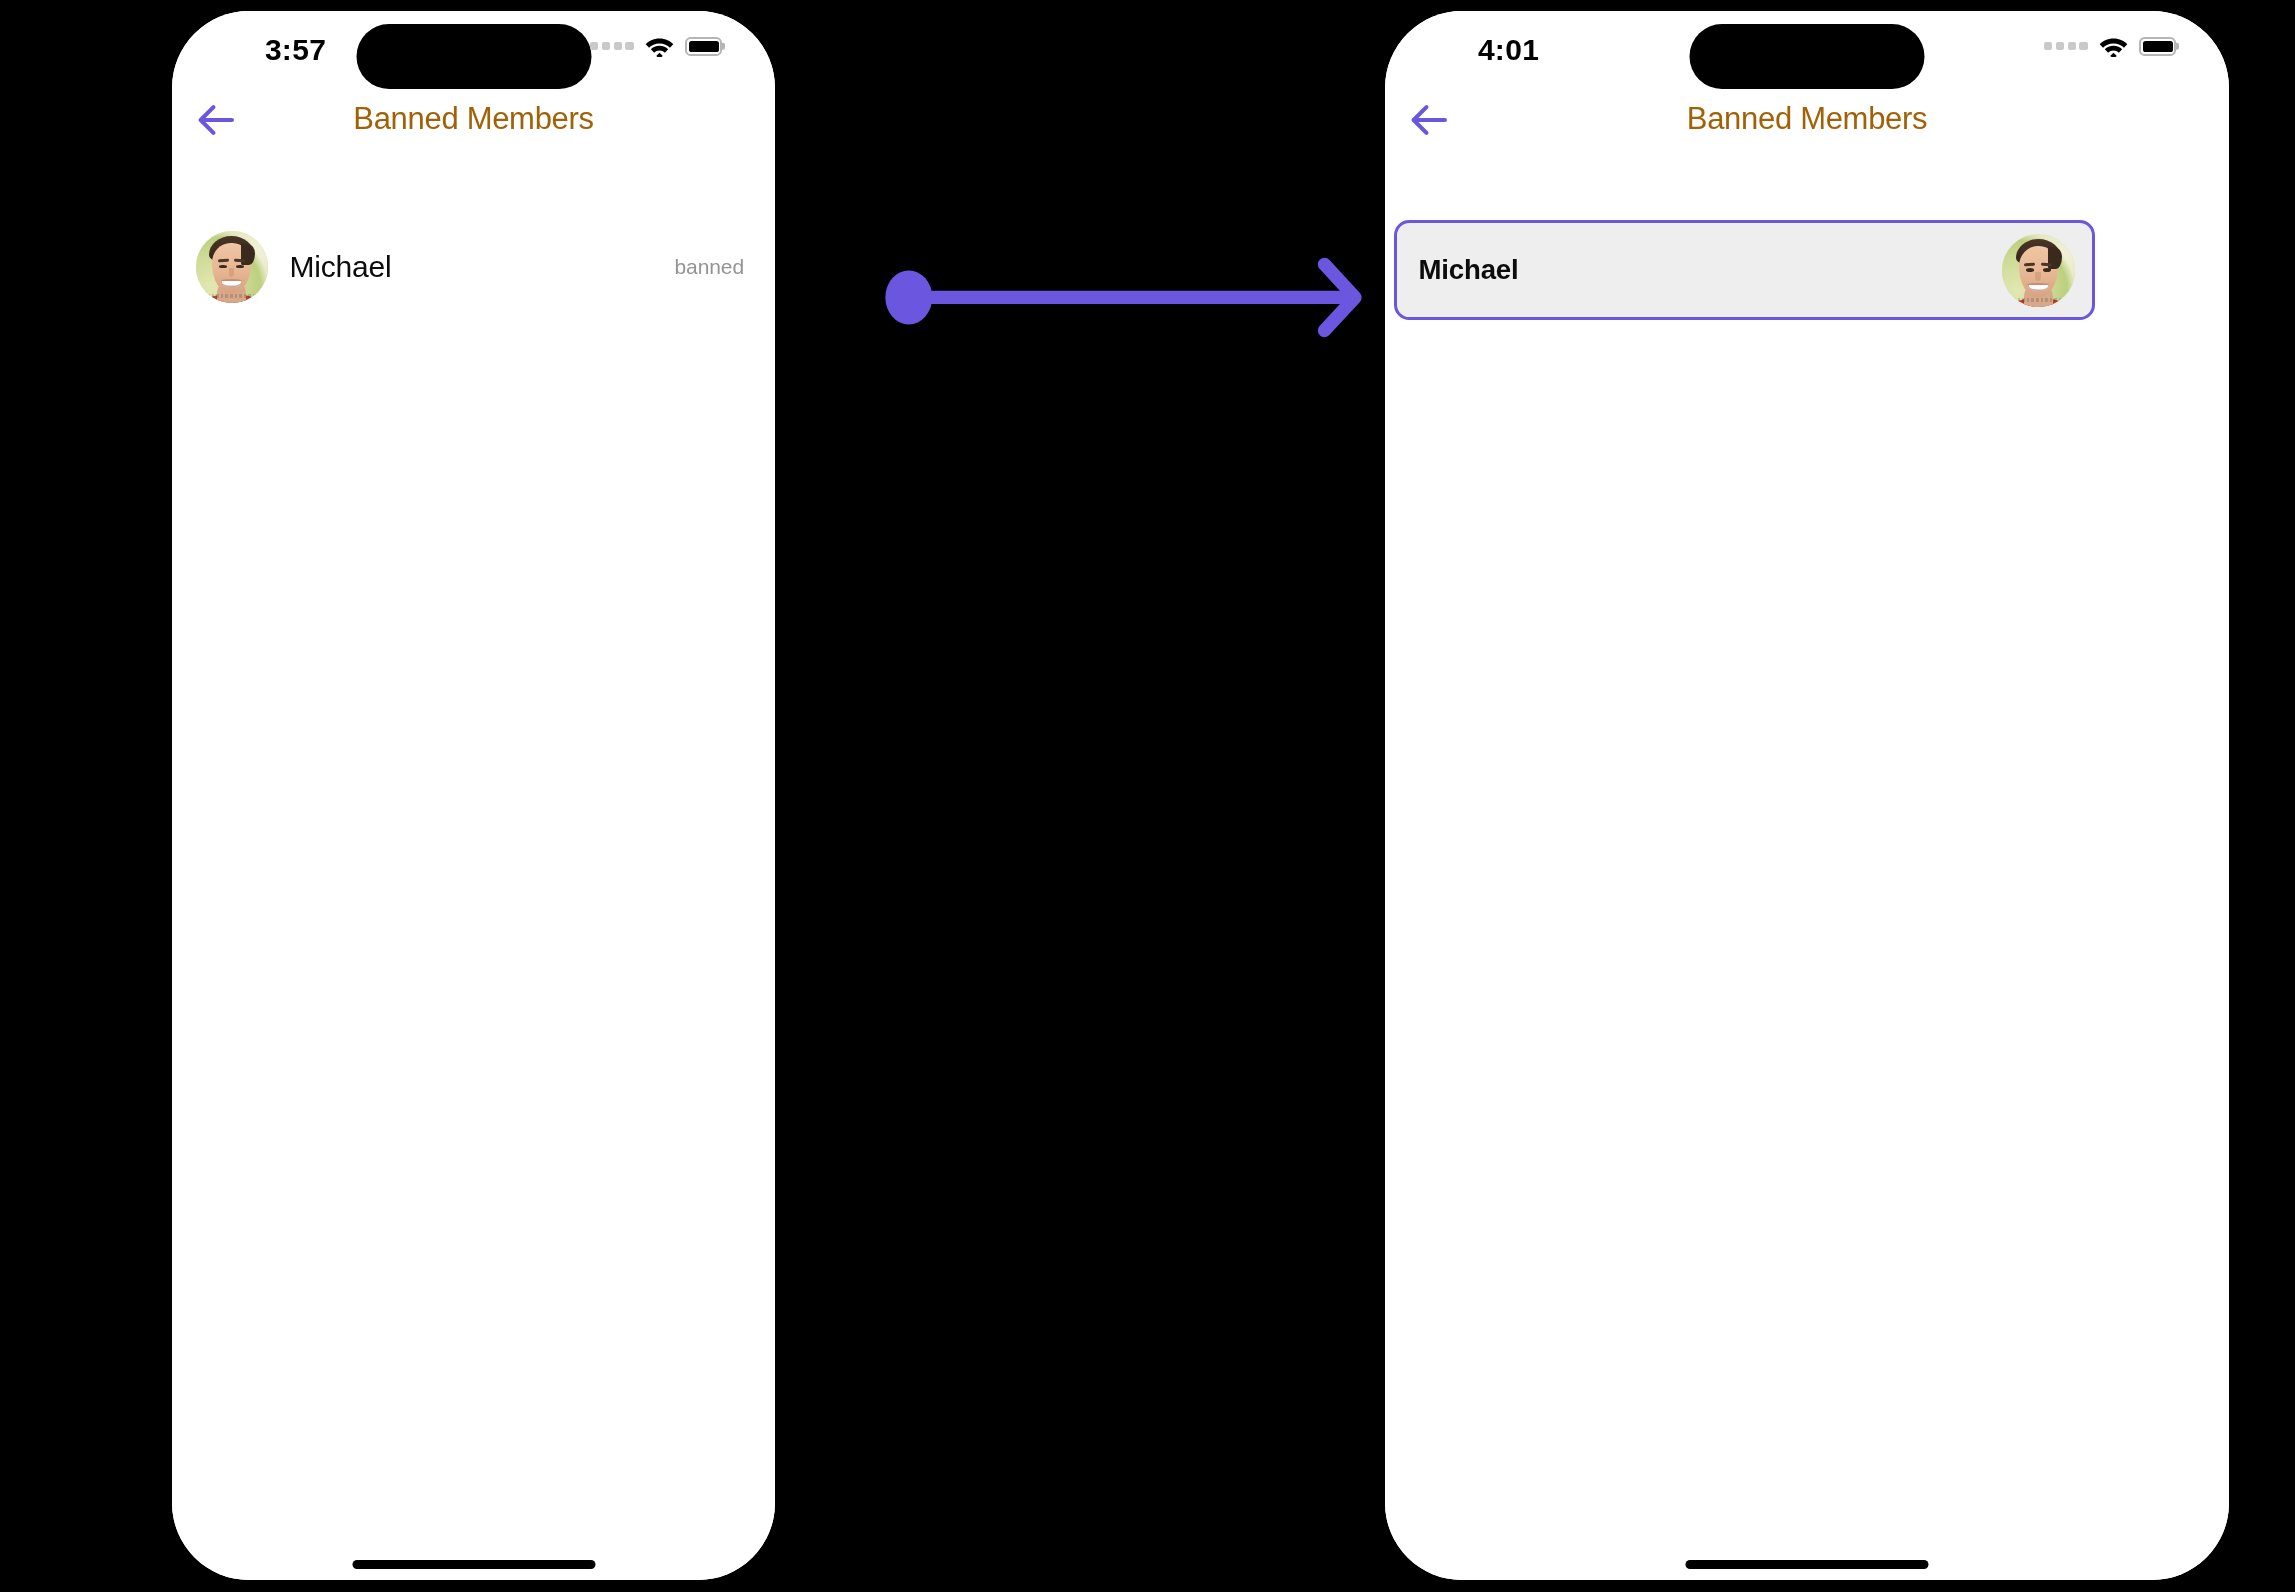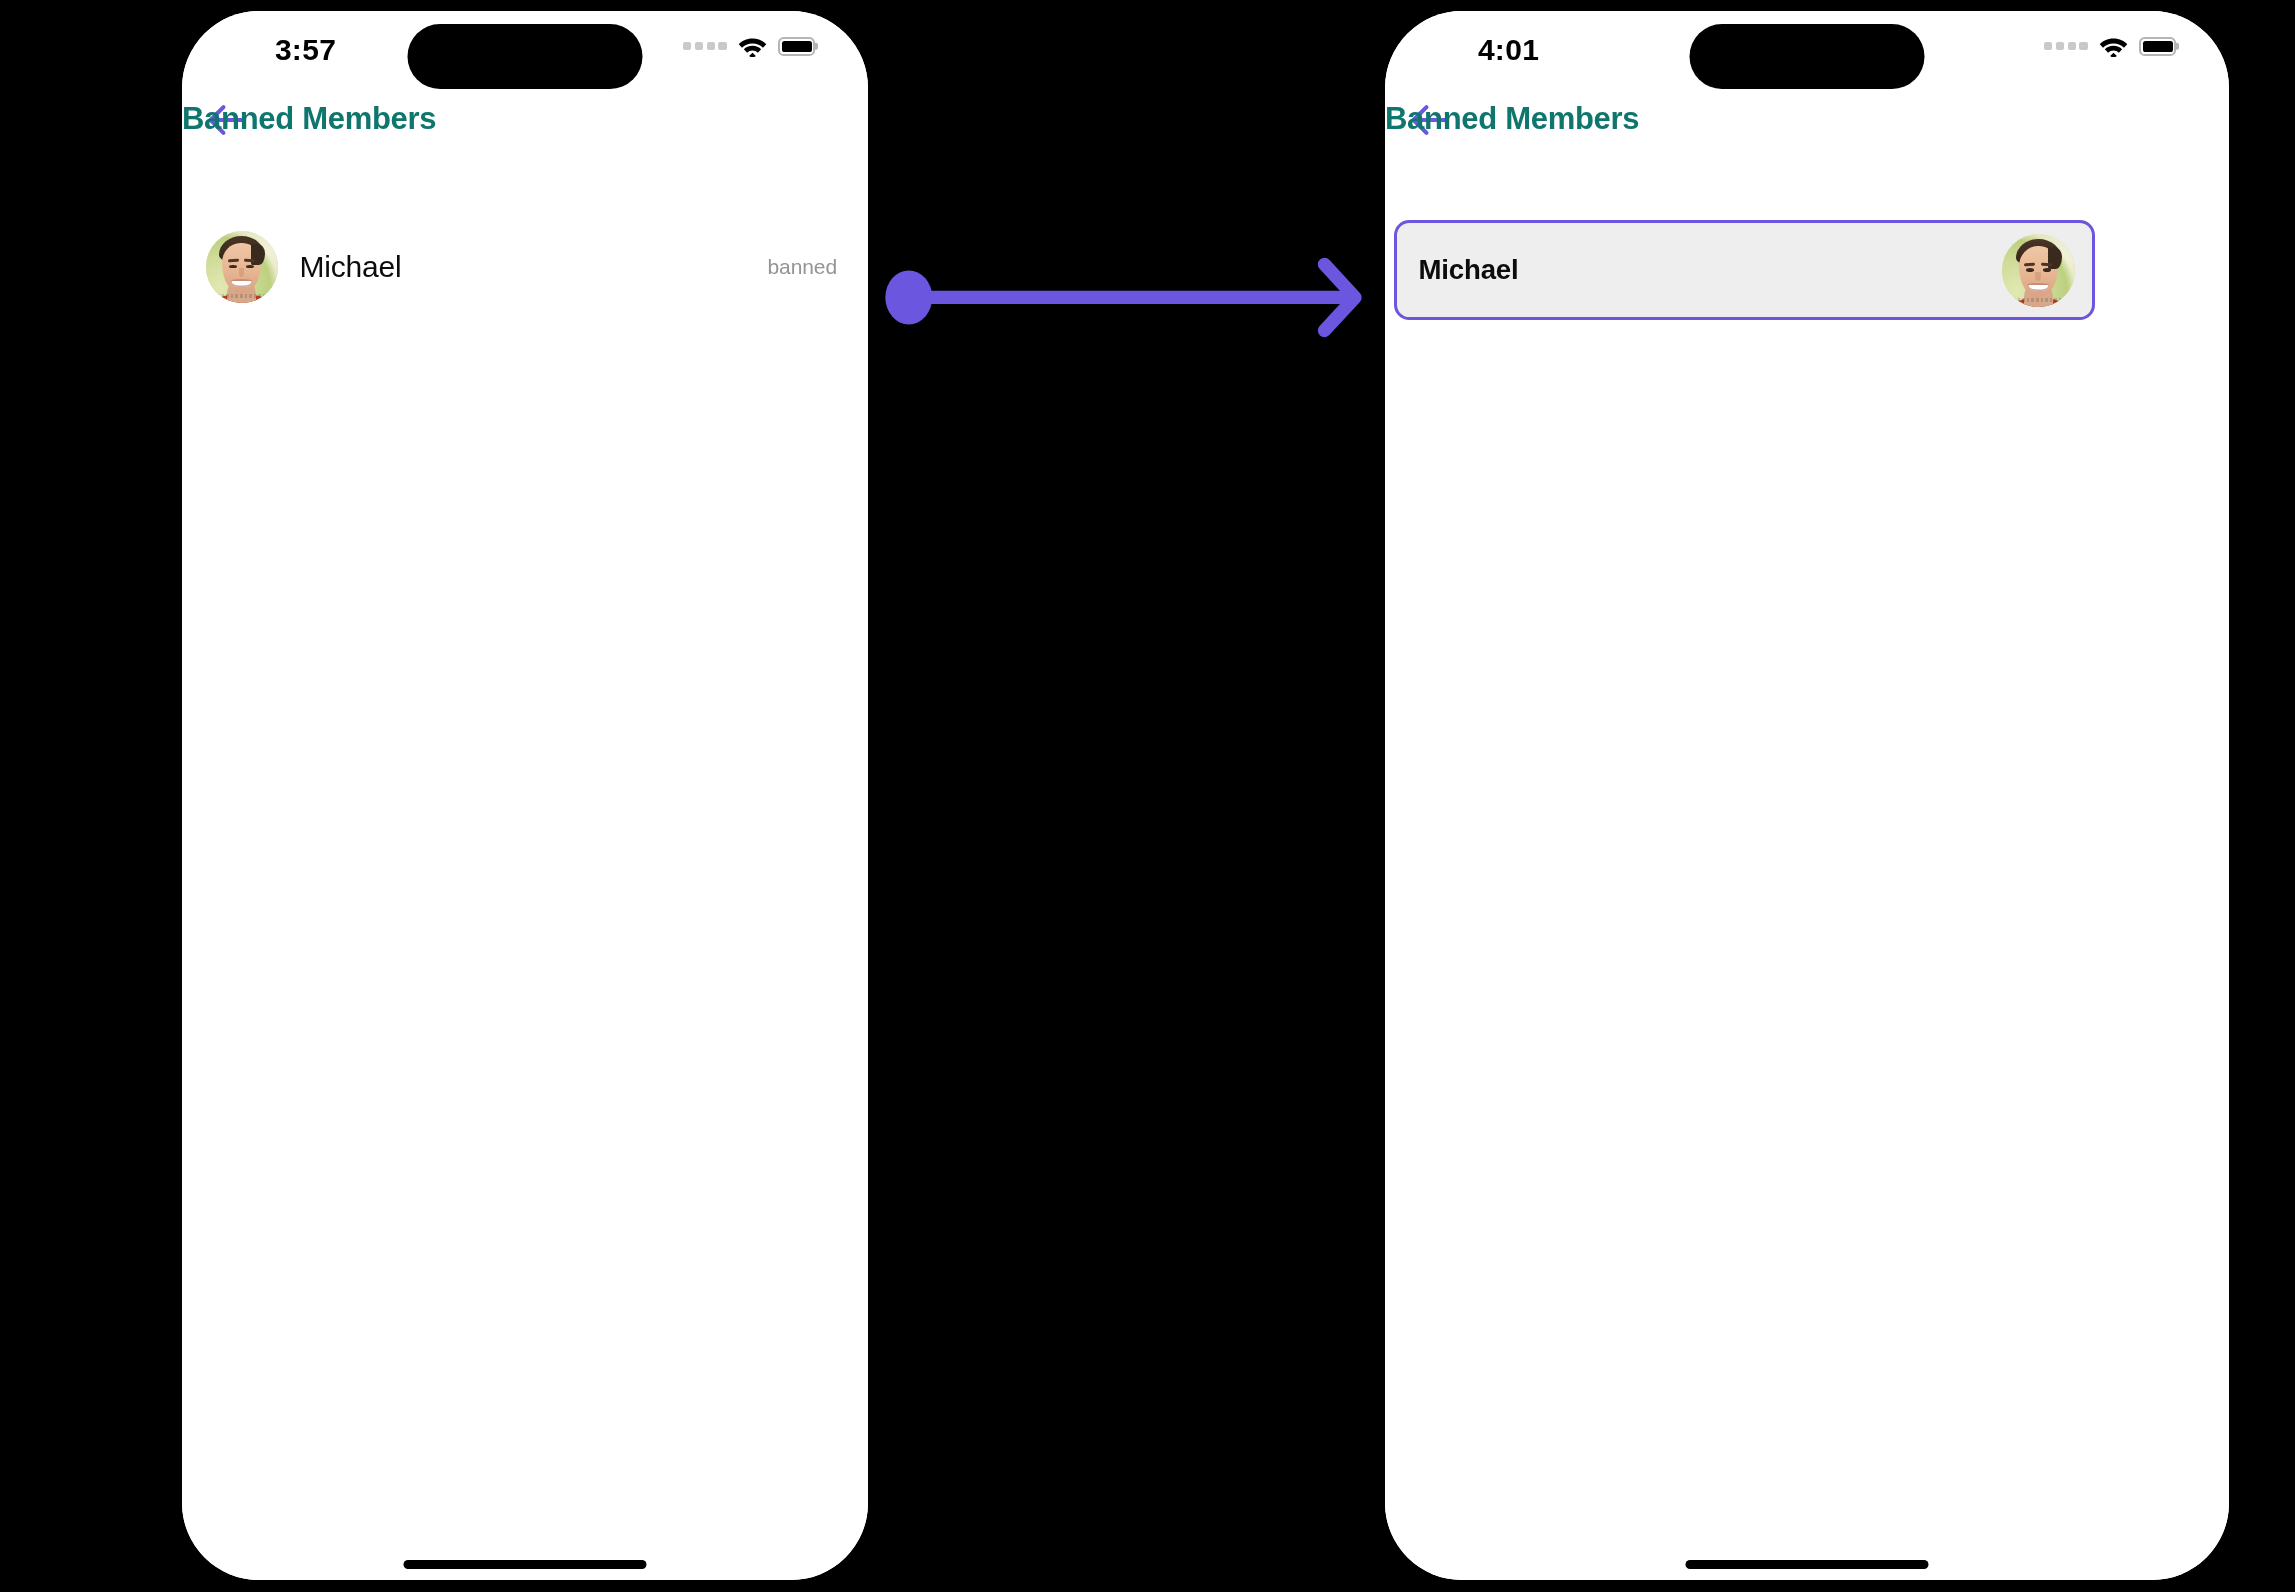--- a/index.html
+++ b/index.html
@@ -17,21 +17,21 @@
     -webkit-font-smoothing: antialiased;
   }
 
   
   .phone {
     position: absolute;
     background: #ffffff;
     border-radius: 77px;
     overflow: hidden;
   }
-  #phone-left  { left: 182px;  top: 11.2px; width: 686px; height: 1569px; }
+  #phone-left  { left: 172px;  top: 11.2px; width: 603px; height: 1569px; }
   #phone-right { left: 1385px; top: 11.2px; width: 844px; height: 1569px; }
 
   .screen {
     position: absolute;
     inset: 0;
     background: #ffffff;
   }
 
   
   .status-bar {
@@ -125,24 +125,24 @@
     height: 47px;
     display: flex;
     align-items: center;
     justify-content: center;
     cursor: pointer;
   }
   .nav-title {
     position: absolute;
     left: 0; right: 0;
     top: 23px;
-    text-align: left;
+    text-align: center;
     font-size: 31px;
-    font-weight: 700;
-    color: #0f766e;
+    font-weight: 400;
+    color: #a16207;
     letter-spacing: -0.3px;
     line-height: 1;
   }
 
   
   .member-row {
     position: absolute;
     left: 0; right: 0;
     top: 220px;
     height: 71px;

